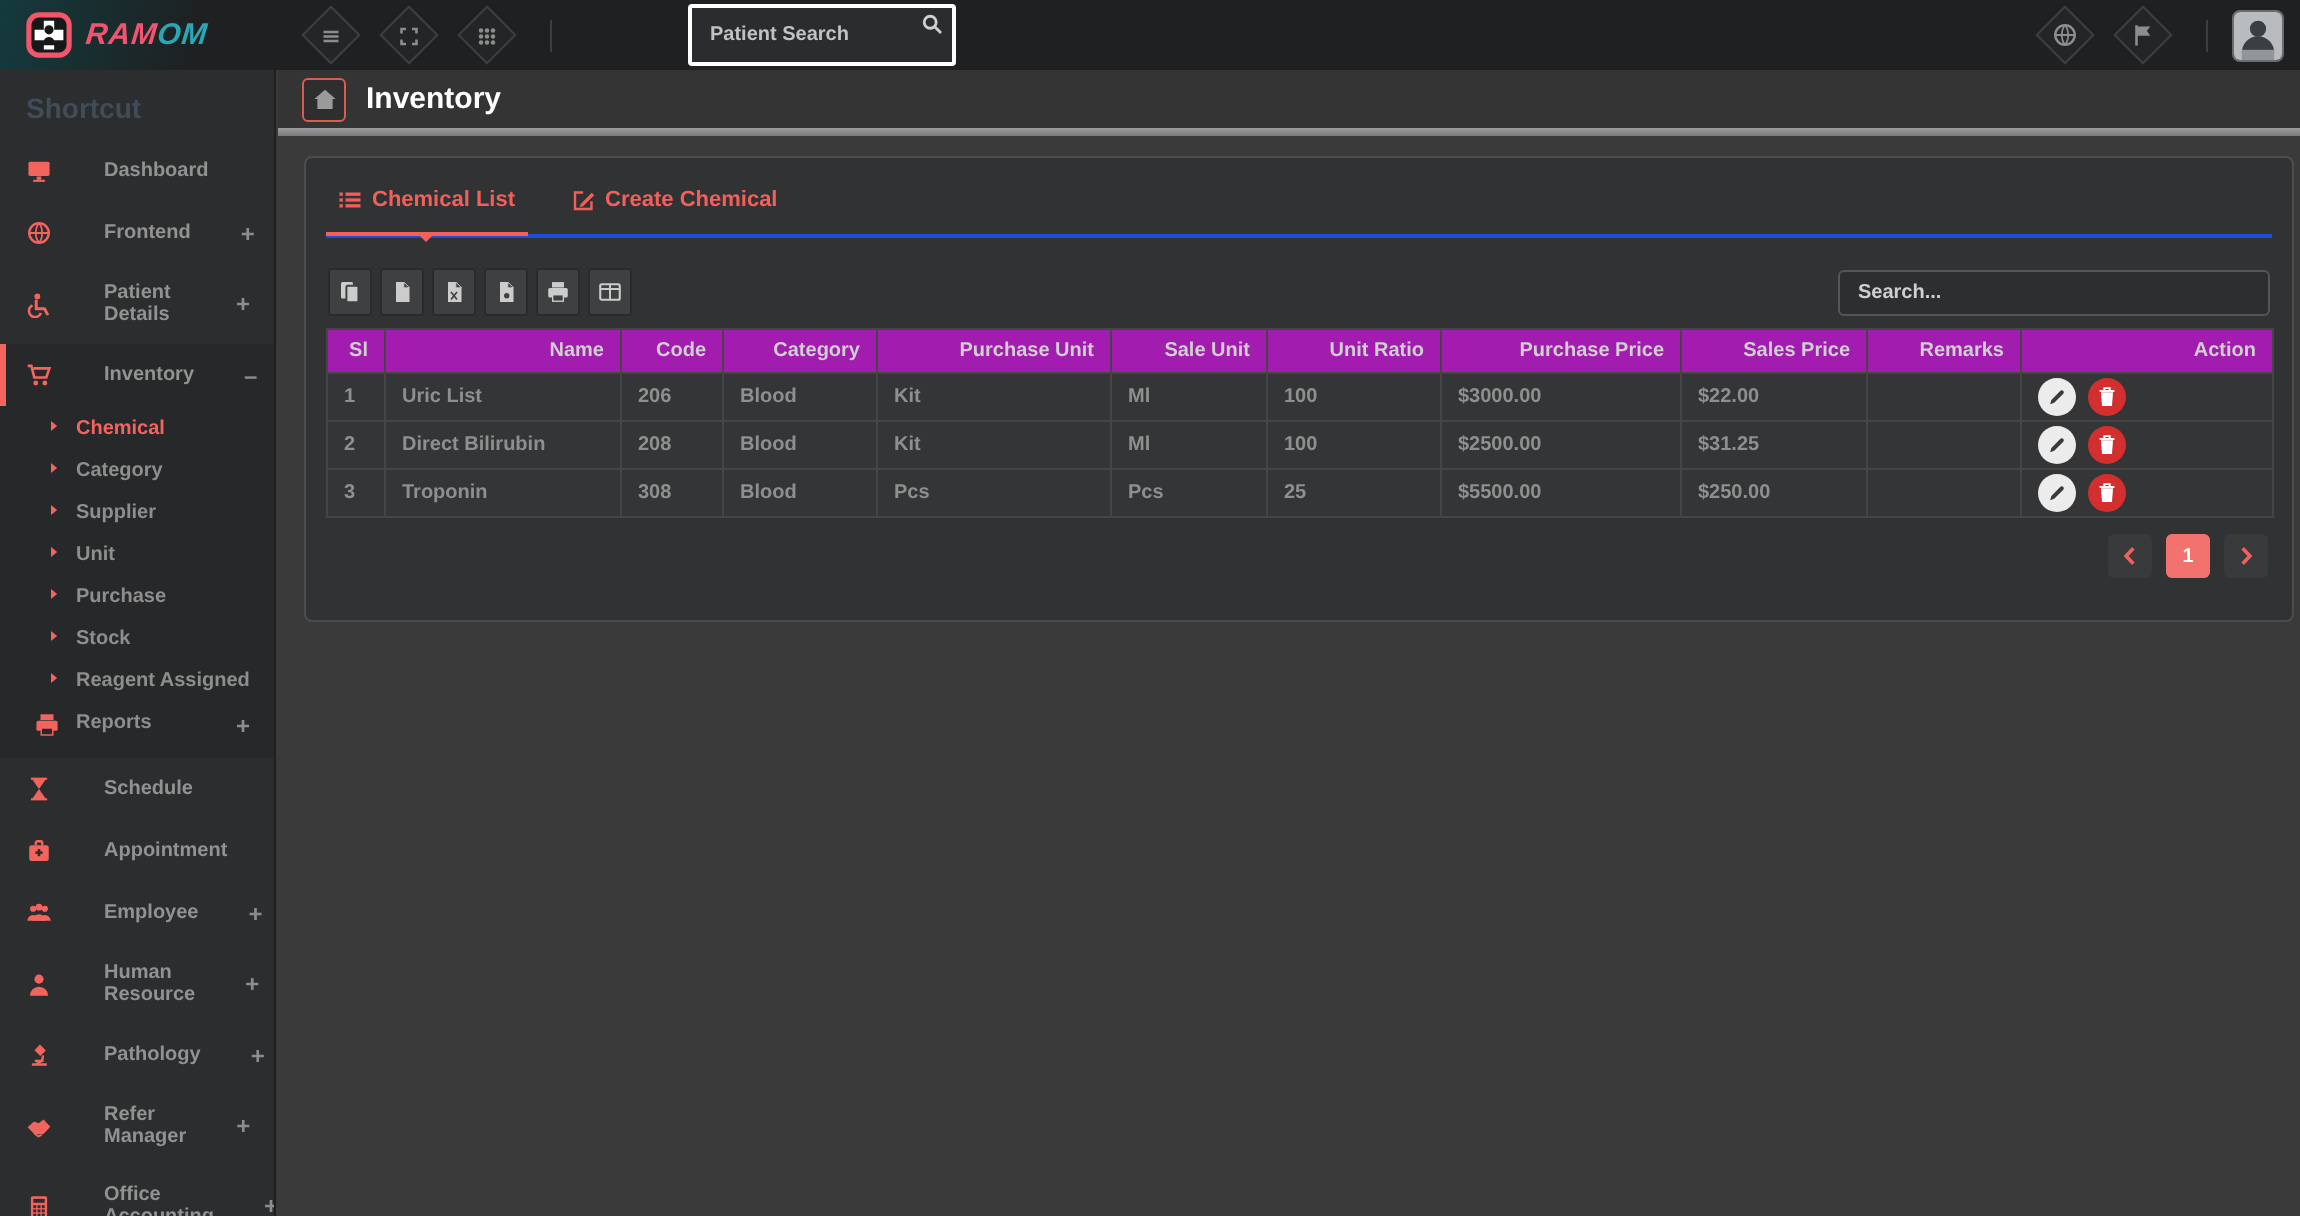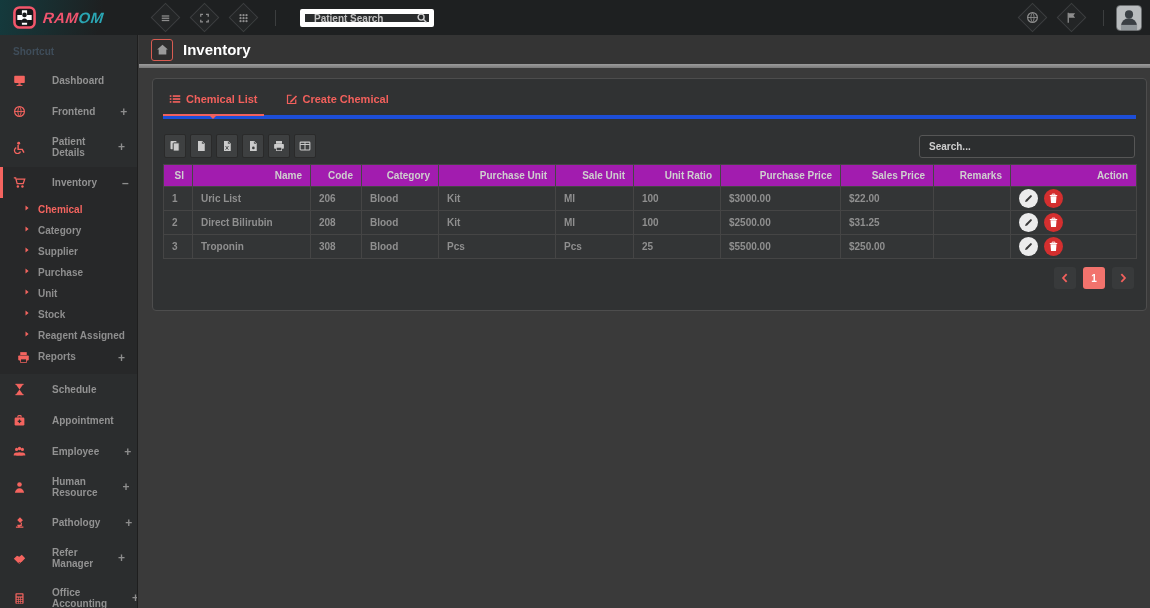--- a/index.html
+++ b/index.html
@@ -17,33 +17,33 @@
     letter-spacing:.5px; transform:skewX(-6deg); }
   .brand-text .p1 { color:#f0546e; }
   .brand-text .p2 { color:#2aa6b4; }
   .diamond { width:21px; height:21px; border:1px solid #3d3f40; background:#232526;
     transform:rotate(45deg); display:flex; align-items:center; justify-content:center;
     margin:0 9px; cursor:pointer; }
   .diamond > span { transform:rotate(-45deg); color:#8d8d8d; display:block; }
   .tb-group { display:flex; align-items:center; margin-left:8px; }
   .tb-sep { width:1px; height:16px; background:#3c3e3f; margin:0 12px; }
   .ps-wrap { position:relative; margin-left:12px; }
-  .ps-input { width:134px; height:18px; background:#2a2c2d; border:5px solid #ffffff;
+  .ps-input { width:134px; height:31px; background:#2a2c2d; border:2px solid #ffffff;
     border-radius:2px; color:#c2c2c2; font-size:10px; font-weight:bold; padding:0 24px 0 9px;
-    font-family:"Liberation Sans",sans-serif; }
+    font-family:"Liberation Sans",sans-serif;margin-left:44px; }
   .ps-input::placeholder { color:#c2c2c2; }
   .ps-icon { position:absolute; right:6px; top:4px; color:#cfcfcf; }
   .topbar-right { margin-left:auto; display:flex; align-items:center; padding-right:8px; }
   .avatar { width:26px; height:26px; border-radius:4px; overflow:hidden; cursor:pointer;
     border:1px solid #6a6d6f; }
 
   
   .sidebar { position:absolute; top:35px; left:0; width:138px; height:573px;
     background:#2b2d2e; border-right:1px solid #1e1e1e; overflow:hidden; }
-  .shortcut { color:#3f4d5a; font-size:10px; font-weight:bold; padding:11px 13px 8px; }
+  .shortcut { color:#3f4d5a; font-size:14px; font-weight:bold; padding:11px 13px 8px; }
   .side-item { display:flex; align-items:center; gap:25px; padding:9px 12px;
     color:#929292; font-size:10px; font-weight:bold; cursor:pointer; position:relative;
     border-left:3px solid transparent; padding-left:10px; }
   .side-item .s-icon { color:#f4645f; width:14px; flex:0 0 14px; display:flex; }
   .side-item .toggle { margin-left:auto; color:#8d8d8d; font-size:12px; line-height:10px; }
   .side-item.active { border-left-color:#f4645f; background:#272829; }
   .submenu { background:#272829; padding:1px 0 4px; }
   .sub-item { display:flex; align-items:flex-start; gap:7px; padding:5px 12px 5px 23px;
     color:#8e8e8e; font-size:10px; font-weight:bold; cursor:pointer; }
   .sub-item .caret { color:#f4645f; display:flex; }
@@ -57,21 +57,21 @@
   .page-header { height:29px; display:flex; align-items:center; gap:10px; padding:0 12px;
     background:#343434; }
   .header-shadow { height:4px; background:linear-gradient(#9c9c9c,#7a7a7a); }
   .home-btn { width:22px; height:22px; border:1px solid #d85c52; border-radius:3px;
     background:#2e2e2e; color:#9a9a9a; display:flex; align-items:center; justify-content:center;
     cursor:pointer; }
   .page-title { color:#ffffff; font-size:15px; font-weight:bold; }
 
   .card { position:absolute; left:13px; top:43px; right:3px; height:233px;
     background:#303233; border:1px solid #4d4d4d; border-radius:4px; padding:0 10px; }
-  .tab-bar { display:flex; gap:28px; padding:15px 6px 0; border-bottom:4px solid #1d4ed8;
+  .tab-bar { display:flex; gap:28px; padding:15px 6px 0; border-bottom:2px solid #1d4ed8;
     height:40px; }
   .tab { display:flex; align-items:center; gap:5px; color:#f2605c; font-weight:bold;
     font-size:11px; padding-bottom:12px; position:relative; cursor:pointer; }
   .tab .t-icon { display:flex; }
   .tab.active::after { content:""; position:absolute; left:-6px; right:-6px; bottom:-1px;
     height:2px; background:#f2605c; }
   .tab.active::before { content:""; position:absolute; bottom:-8px; left:50%; margin-left:-4px;
     border:4px solid transparent; border-top-color:#f2605c; }
 
   .toolbar { display:flex; align-items:center; margin:15px 1px 6px; }
@@ -262,29 +262,29 @@
             </svg>
           </span>
           <span class="lbl">Supplier</span>
         </div>
         <div class="sub-item">
           <span class="caret">
             <svg width="8" height="8" viewBox="0 0 16 16" fill="currentColor">
               <path d="M5 3l6.2 5L5 13z"></path>
             </svg>
           </span>
-          <span class="lbl">Purchase</span>
+          <span class="lbl">Unit</span>
         </div>
         <div class="sub-item">
           <span class="caret">
             <svg width="8" height="8" viewBox="0 0 16 16" fill="currentColor">
               <path d="M5 3l6.2 5L5 13z"></path>
             </svg>
           </span>
-          <span class="lbl">Unit</span>
+          <span class="lbl">Purchase</span>
         </div>
         <div class="sub-item">
           <span class="caret">
             <svg width="8" height="8" viewBox="0 0 16 16" fill="currentColor">
               <path d="M5 3l6.2 5L5 13z"></path>
             </svg>
           </span>
           <span class="lbl">Stock</span>
         </div>
         <div class="sub-item">

